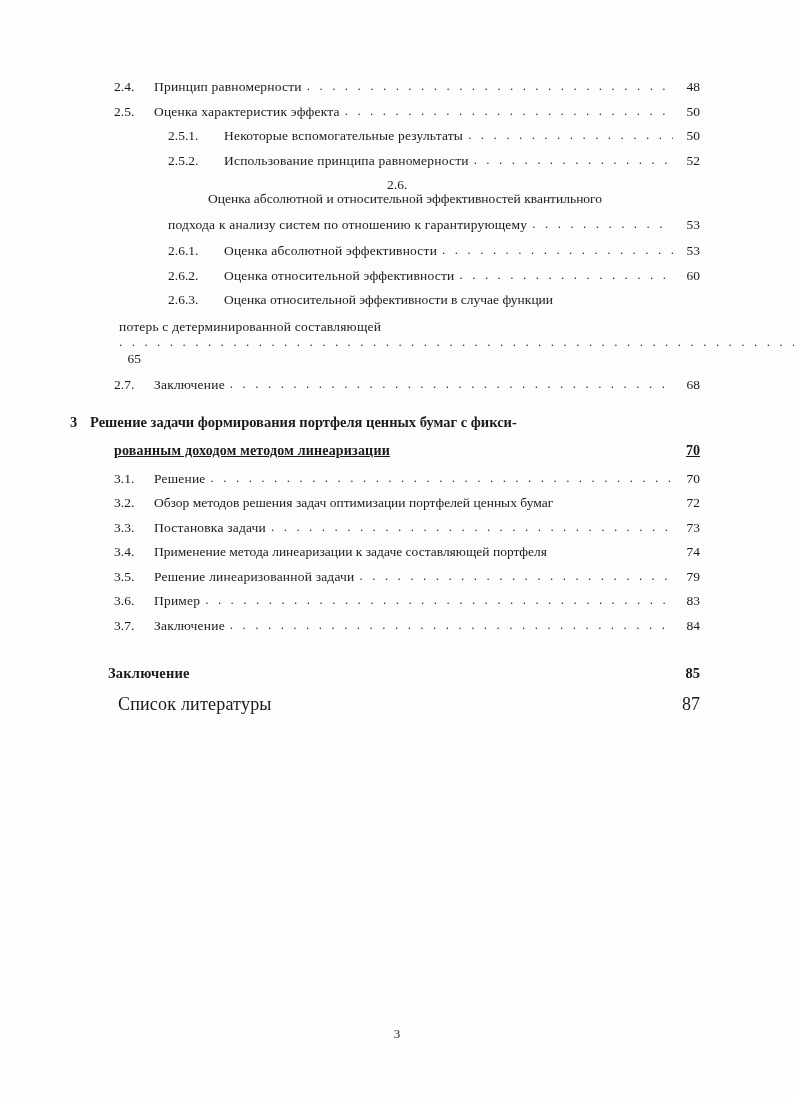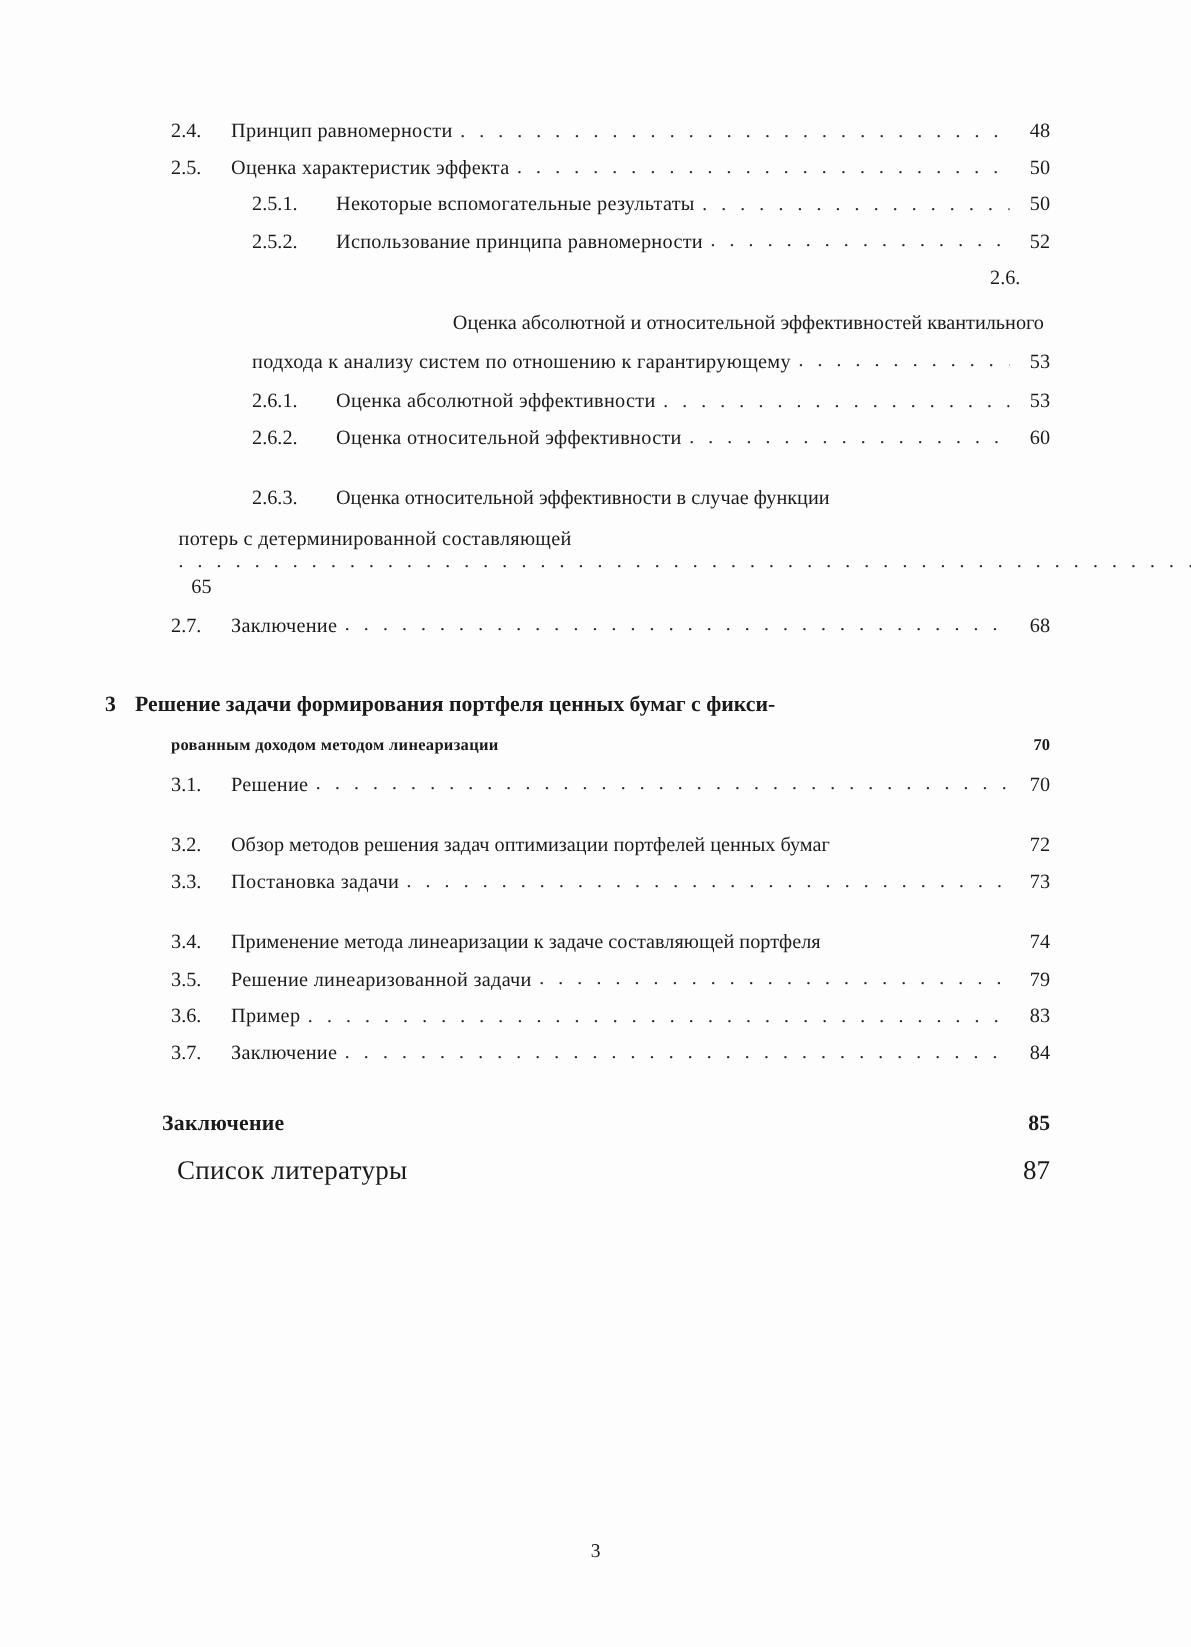--- a/index.html
+++ b/index.html
@@ -23,21 +23,21 @@
     background: #fdfdfd;
   }
   .toc {
     position: absolute;
     left: 100px;
     top: 80px;
     width: 600px;
   }
   .row {
     display: flex;
-    align-items: flex-end;
+    align-items: center;
     font-size: 13.5px;
     line-height: 1.0;
     margin-bottom: 11px;
     white-space: nowrap;
   }
   .num {
     flex: 0 0 auto;
     text-align: left;
   }
   .title {
@@ -82,21 +82,21 @@
   .cont .pad-section { width: 54px; flex: 0 0 auto; }
   .cont .pad-sub { width: 124px; flex: 0 0 auto; }
   .cont .pad-chapter { width: 14px; flex: 0 0 auto; }
 
   .justify-fill {
     flex: 1 1 auto;
     display: flex;
     justify-content: space-between;
     padding-right: 4px;
   }
-  .justify-fill > span { white-space: nowrap; margin-top: 16px; }
+  .justify-fill > span { white-space: nowrap; }
 
   .gap-lg { height: 13px; }
 
   .entry-plain {
     display: flex;
     align-items: baseline;
     font-size: 14.5px;
     margin-bottom: 12px;
     padding-left: 8px;
   }
@@ -207,21 +207,21 @@
 
     <div class="gap-lg"></div>
 
     <div class="row lvl-chapter bold" style="margin-bottom:13px; font-size:14.5px; margin-left:-8px;">
       <span class="num">3</span>
       <span class="justify-fill">
         <span>Решение задачи формирования портфеля ценных бумаг с фикси-</span>
       </span>
     </div>
 
-    <div class="cont bold" style="font-size:11px; margin-bottom:13px;">
+    <div class="cont bold" style="font-size:14px; margin-bottom:13px;text-decoration:underline;">
       <span class="pad-chapter"></span>
       <span class="title">рованным доходом методом линеаризации</span>
       <span class="spacer" style="flex:1 1 auto;"></span>
       <span class="page-no">70</span>
     </div>
 
     <div class="row lvl-section">
       <span class="num">3.1.</span>
       <span class="title">Решение</span>
       <span class="dots">. . . . . . . . . . . . . . . . . . . . . . . . . . . . . . . . . . . . . . . . . . . . . . . . . . . . . . . . . . . . . . . . . . . . . . . . . . . . . . . . . . . . . . . .</span>

